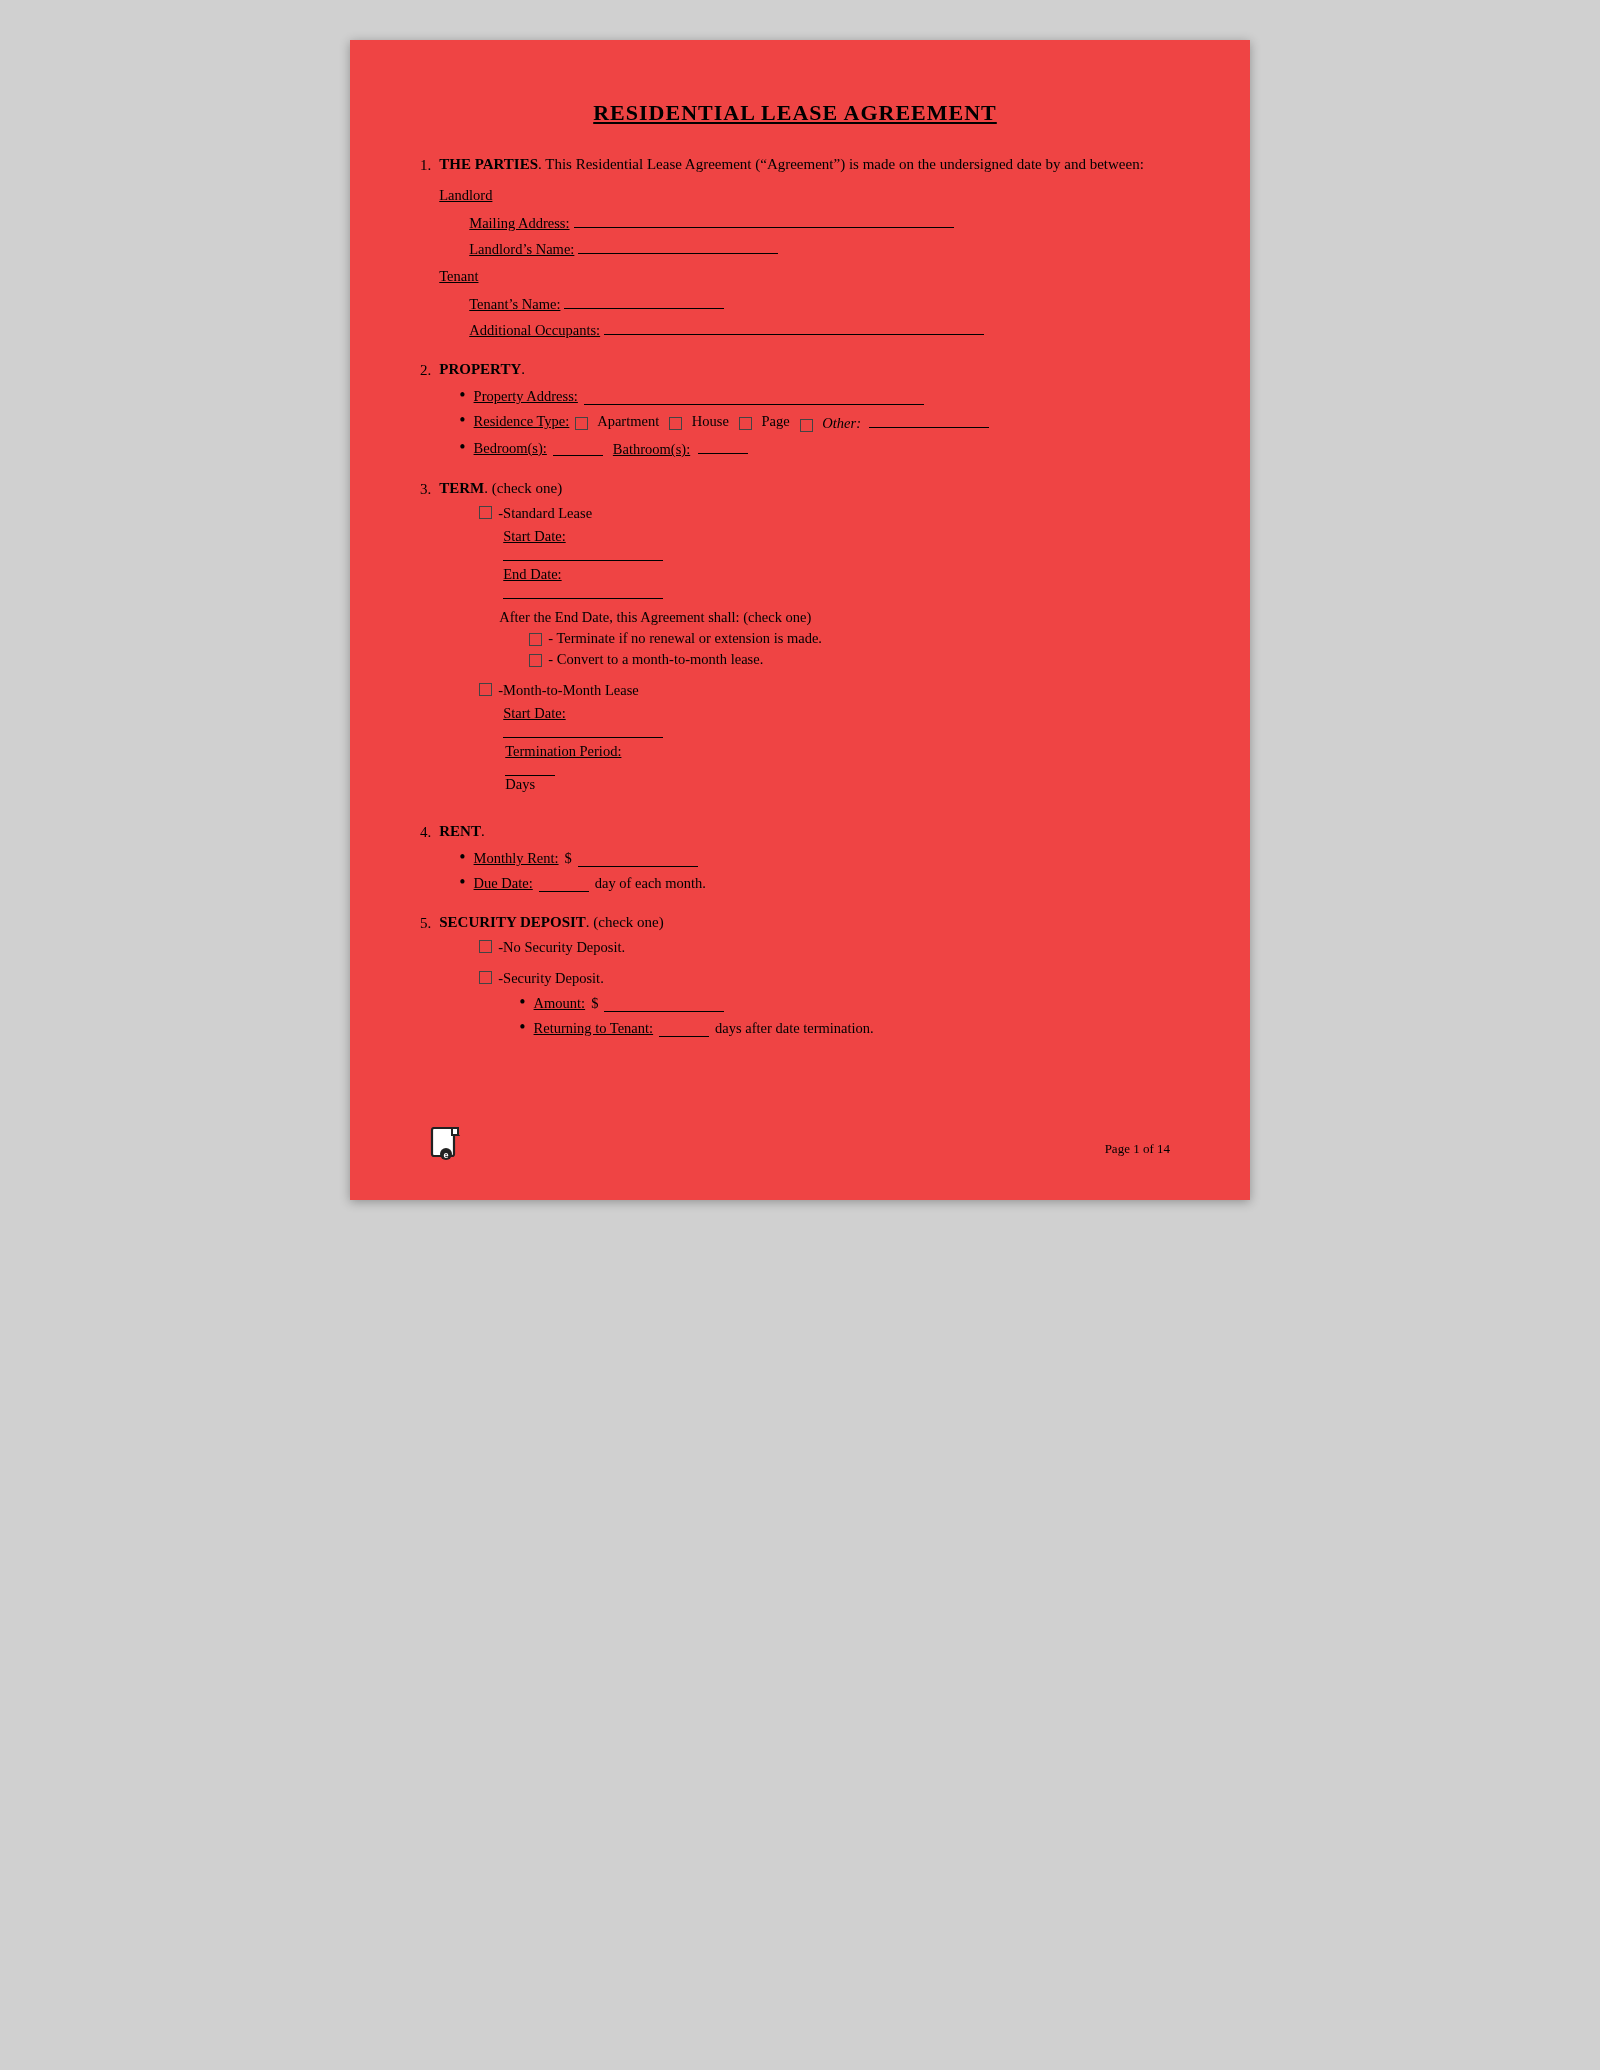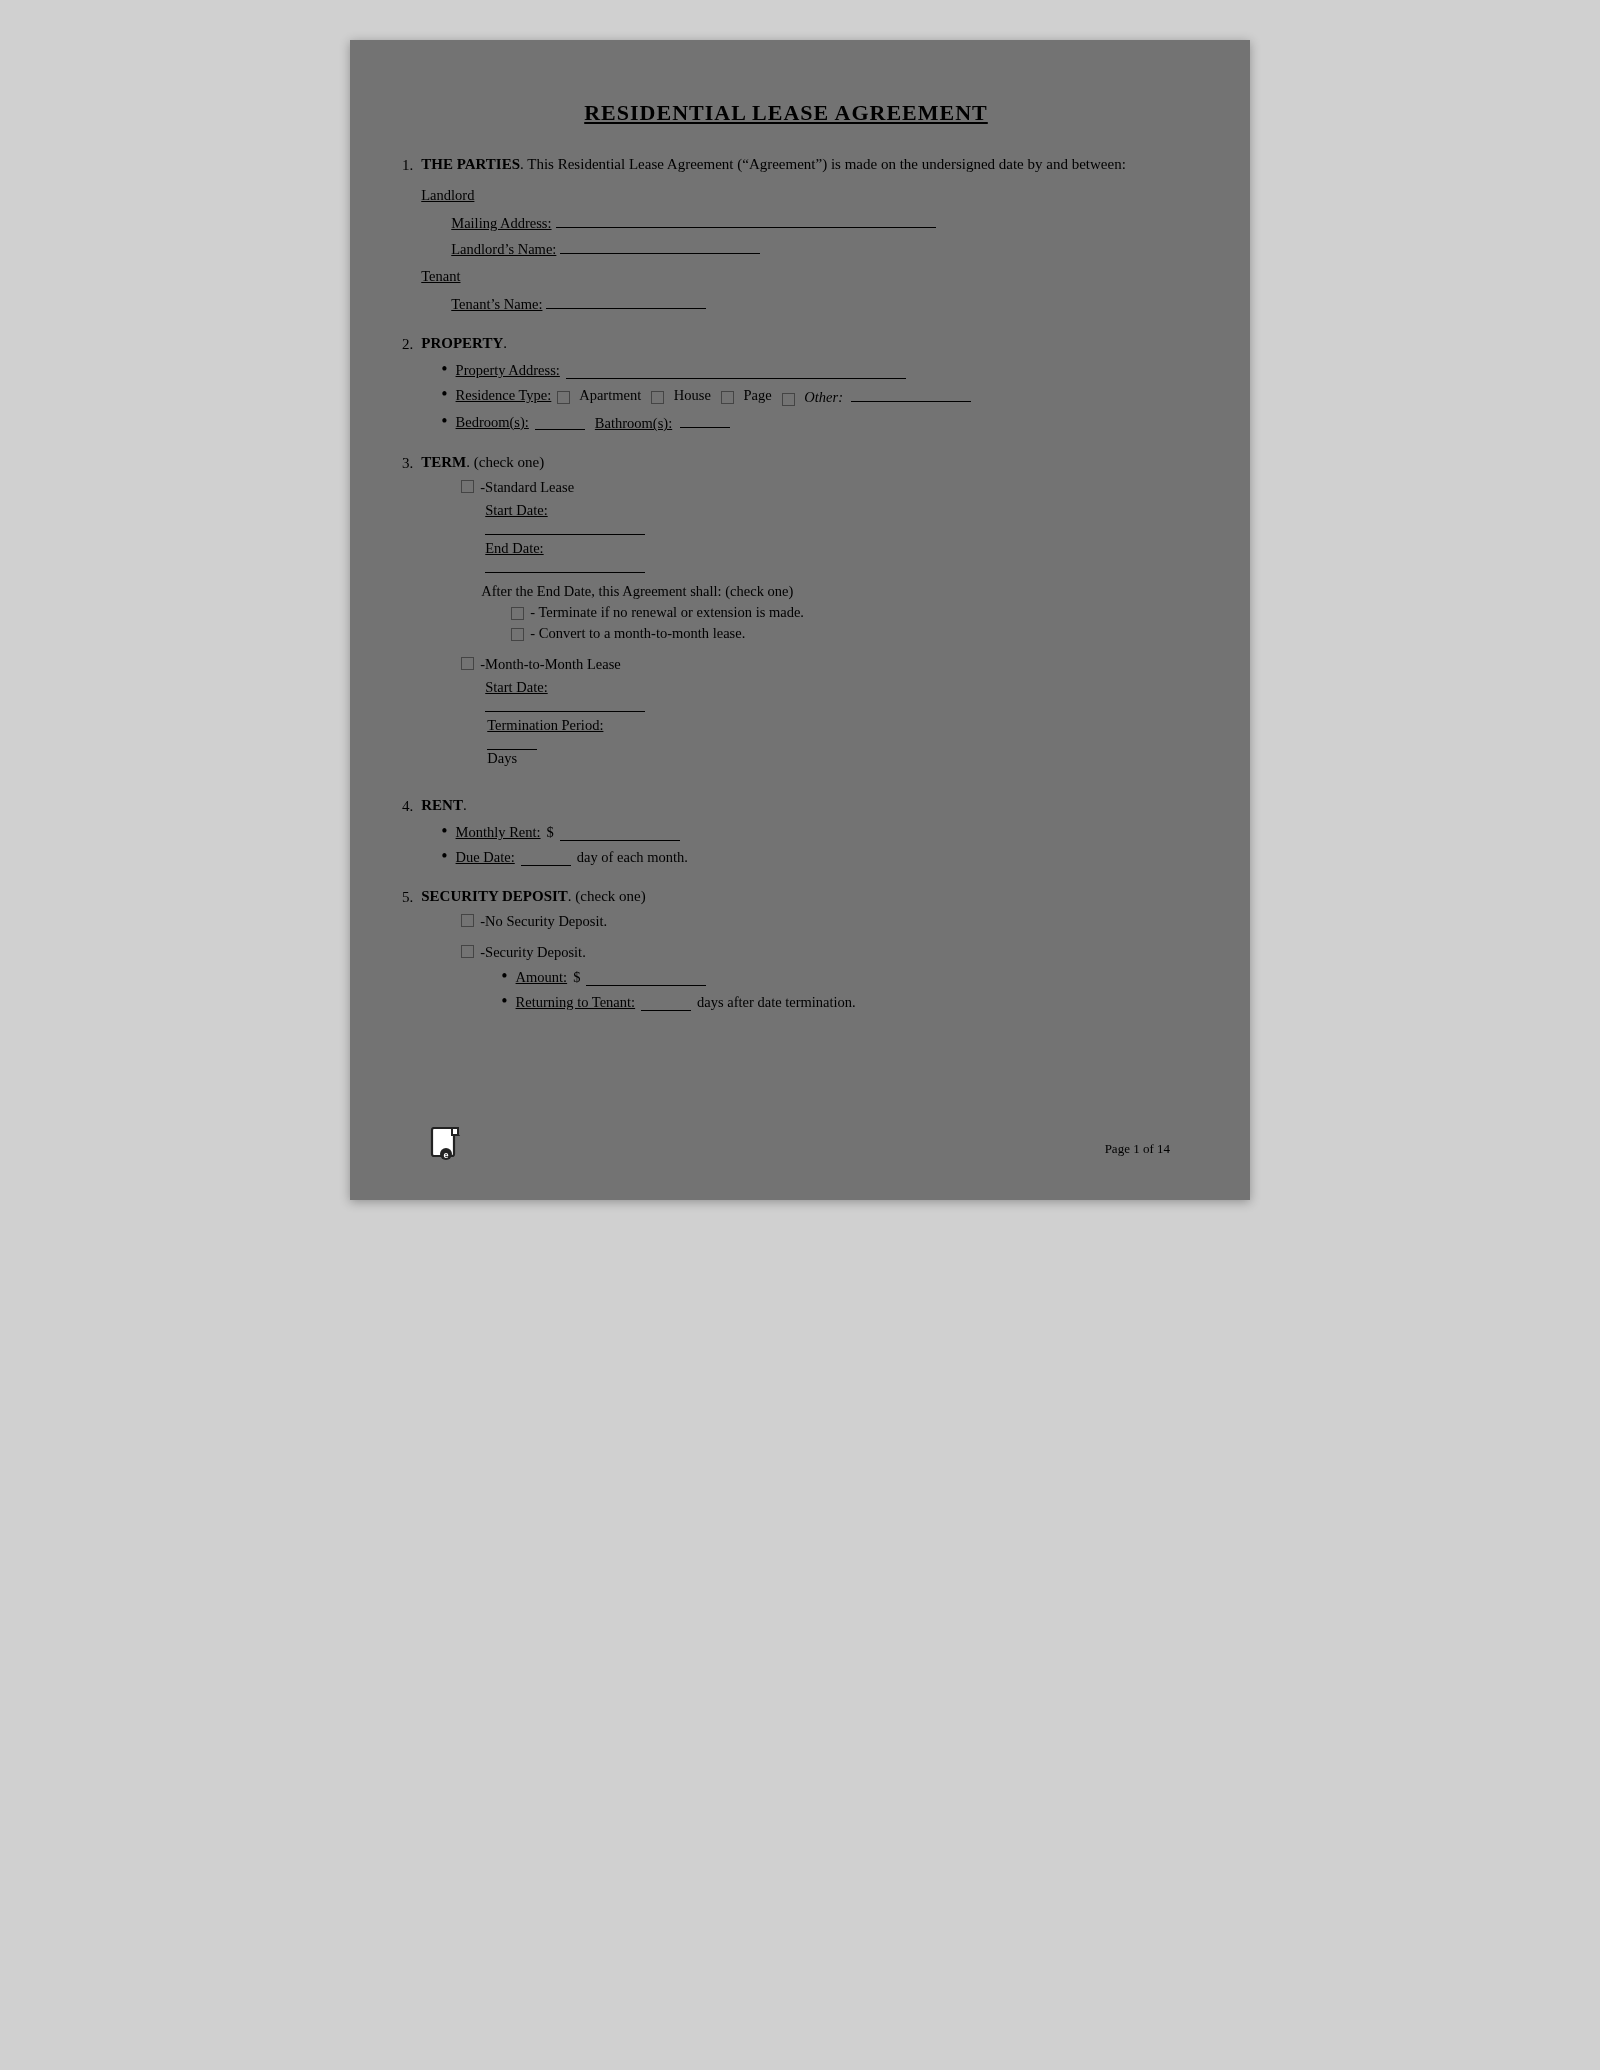--- a/index.html
+++ b/index.html
@@ -12,24 +12,24 @@
       background: #d0d0d0;
       display: flex;
       justify-content: center;
       align-items: flex-start;
       padding: 40px 20px;
       font-family: 'Times New Roman', Times, serif;
       min-height: 100vh;
     }
 
     .page {
-      background: #737373;
+      background: #ef4444;
       width: 900px;
       min-height: 1160px;
-      padding: 60px 80px 60px 52px;
+      padding: 60px 80px 60px 70px;
       position: relative;
       box-shadow: 0 2px 10px rgba(0,0,0,0.3);
     }
 
     .page-title {
       text-align: center;
       font-size: 22px;
       font-weight: bold;
       margin-bottom: 30px;
       text-decoration: underline;
@@ -237,20 +237,24 @@
           </div>
         </div>
       </div>
 
       <div style="margin-top:10px;">
         <div class="subsection-label">Tenant</div>
         <div class="subsection">
           <div class="field-line">
             <span class="field-label">Tenant’s Name:</span>
             <span class="field-underline-medium"></span>
+          </div>
+          <div class="field-line">
+            <span class="field-label">Additional Occupants:</span>
+            <span class="field-underline-long"></span>
           </div>
         </div>
       </div>
     </div>
   </div>
 
   <div class="numbered-section">
     <div class="section-number">2.</div>
     <div class="section-content">
       <div class="section-header">

